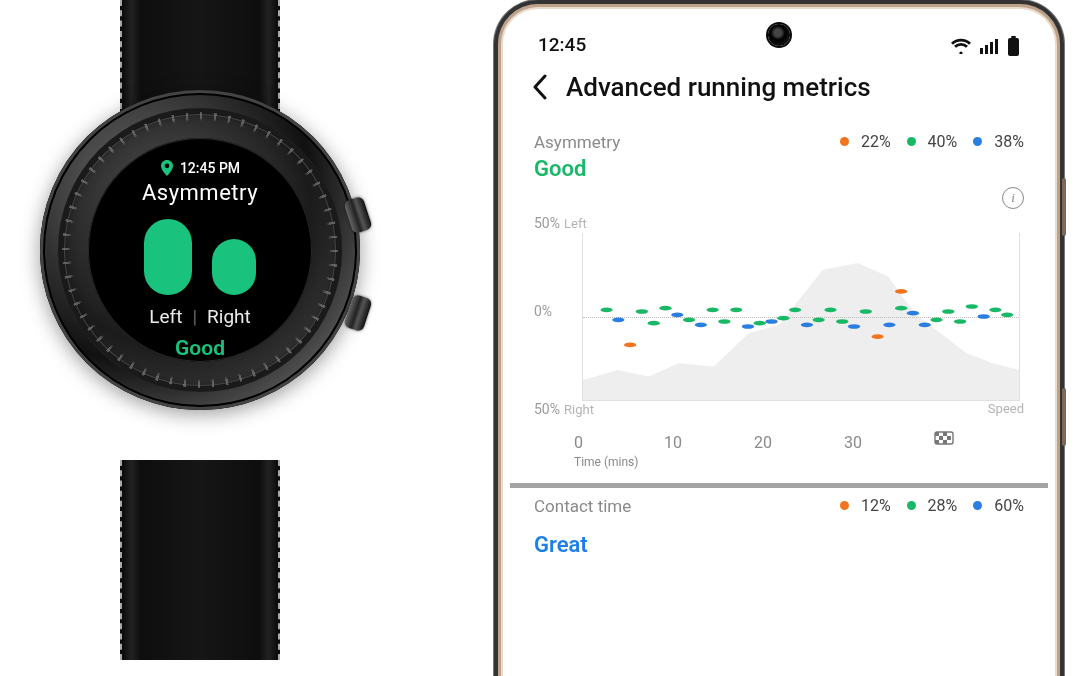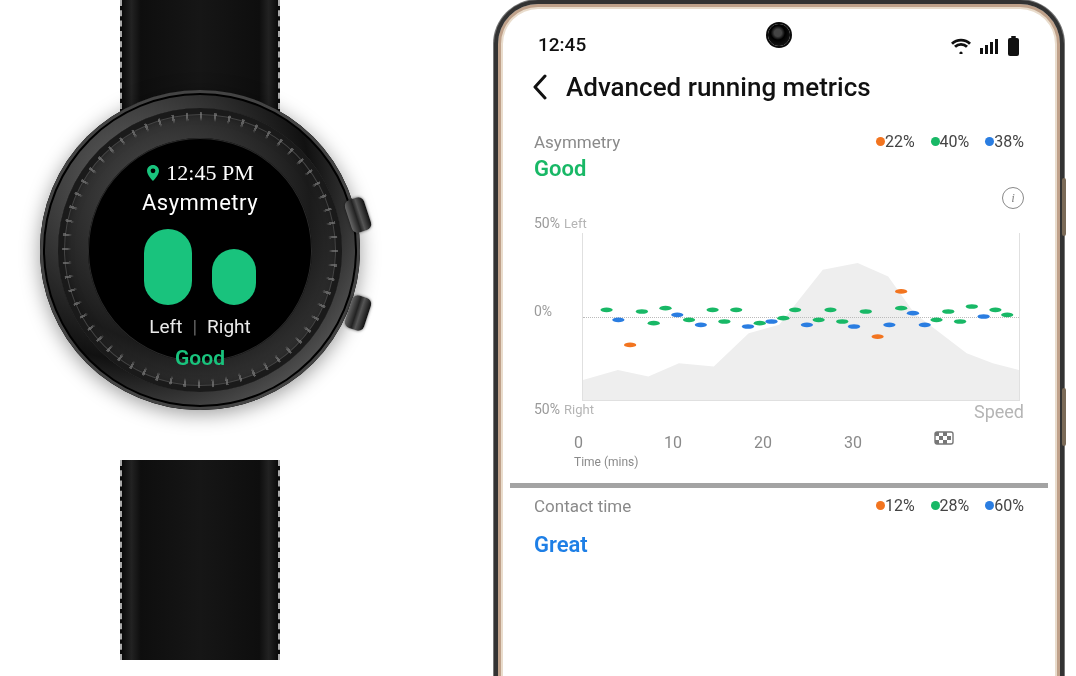--- a/index.html
+++ b/index.html
@@ -64,21 +64,21 @@
     left: 48px; top: 48px; right: 48px; bottom: 48px;
     border-radius: 50%;
     background: #000;
     box-shadow: inset 0 0 0 1px #2a2a2a;
     display: flex;
     flex-direction: column;
     align-items: center;
     color: #fff;
     padding-top: 22px;
   }
-  .watch-time-row { display:flex; align-items:center; gap:6px; font-size:22px; font-weight:500;font-family:Liberation Serif, serif; }
+  .watch-time-row { display:flex; align-items:center; gap:6px; font-size:14px; font-weight:500; }
   .watch-pin svg { display:block; }
   .watch-title { font-size:22px; font-weight:400; margin-top:4px; letter-spacing:.5px; }
   .watch-foot-row { display:flex; gap:20px; align-items:flex-end; margin-top:14px; height:76px; }
   .foot {
     width:48px; height:76px; border-radius:24px;
     background: #19c37d;
   }
   .foot.right { height:56px; width:44px; }
   .watch-lr-row { display:flex; gap:10px; align-items:center; font-size:19px; margin-top:10px; color:#eaeaea; }
   .watch-lr-row .divider { color:#666; }
@@ -157,21 +157,21 @@
   .section.first { border-top:none; }
   .section-head {
     display:flex; justify-content:space-between; align-items:flex-start;
   }
   .metric-label { font-size:17px; color:#8a8a8a; }
   .metric-status { font-size:22px; font-weight:600; margin-top:4px; }
   .status-good { color:#18b866; }
   .status-great { color:#1e7fe6;margin-top:16px; }
 
   .legend { display:flex; gap:16px; font-size:16px; color:#444; }
-  .legend-item { display:flex; align-items:center; gap:0; }
+  .legend-item { display:flex; align-items:center; gap:12px; }
   .ldot { width:9px; height:9px; border-radius:50%; }
   .c-orange { background:#f2741f; }
   .c-green  { background:#18b866; }
   .c-blue   { background:#2a7de1; }
 
   .info-row { display:flex; justify-content:flex-end; padding:6px 0 2px; }
   .info-icon {
     width:22px; height:22px; border-radius:50%;
     border:1.5px solid #888; color:#888;
     display:flex; align-items:center; justify-content:center;
@@ -179,21 +179,21 @@
   }
 
   .chart {
     position:relative; height:210px; margin-top:4px;
   }
   .chart .ylab { position:absolute; font-size:14px; color:#9a9a9a; }
   .chart .ylab.top{ left:0; top:0; }
   .chart .ylab.mid{ left:0; top:88px; }
   .chart .ylab.bot{ left:0; top:186px; }
   .chart .ylab .sub{ font-size:13px; color:#b5b5b5; margin-left:4px;}
-  .chart .speed { position:absolute; right:0; top:186px; font-size:18px; color:#b5b5b5; }
+  .chart .speed { position:absolute; right:0; top:186px; font-size:13px; color:#b5b5b5; }
   .plot {
     position:absolute; left:48px; right:4px; top:18px; bottom:24px;
     border:1px solid #e0e0e0;
     border-top:none;
   }
   .plot svg { position:absolute; inset:0; width:100%; height:100%; }
   .midline {
     position:absolute; left:0; right:0; top:50%;
     border-top:1px dotted #bbb;
   }

